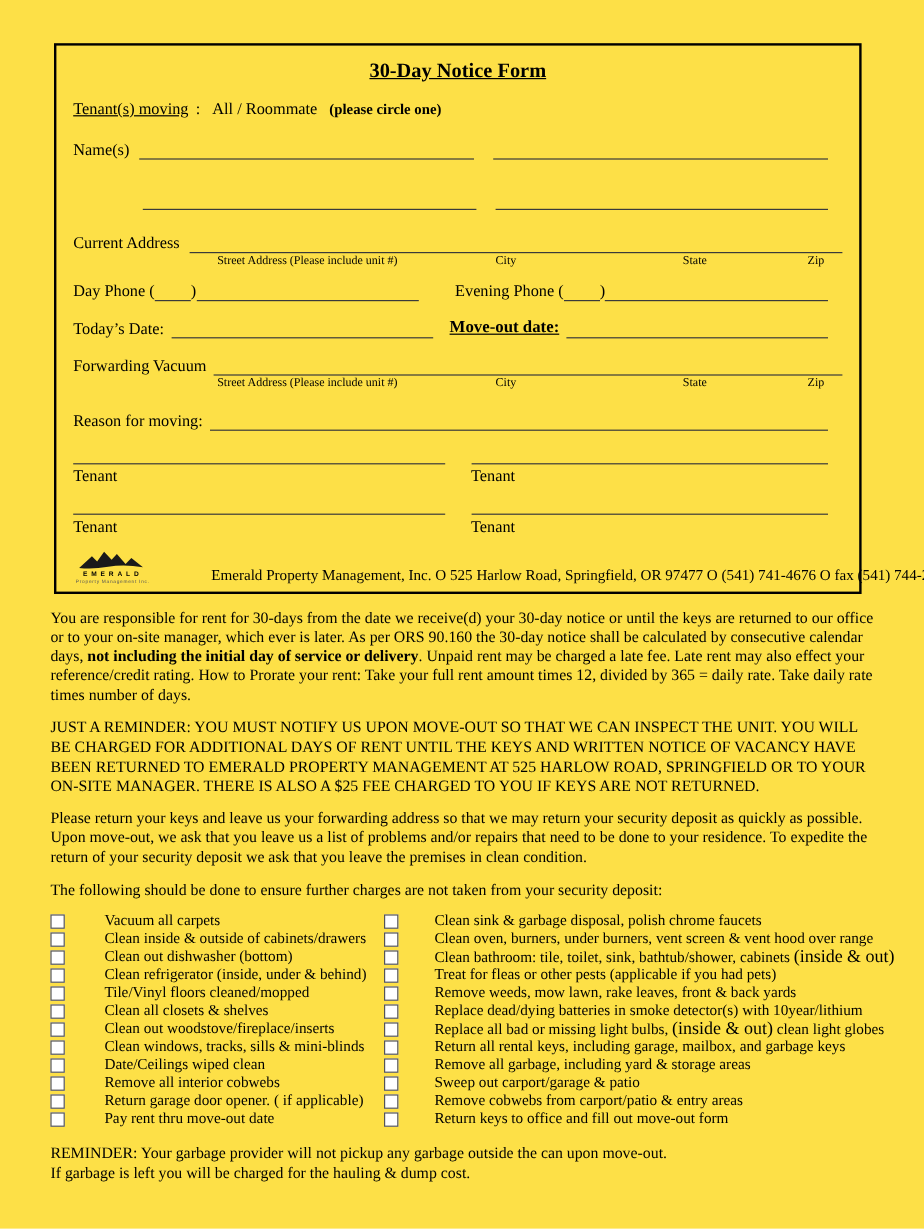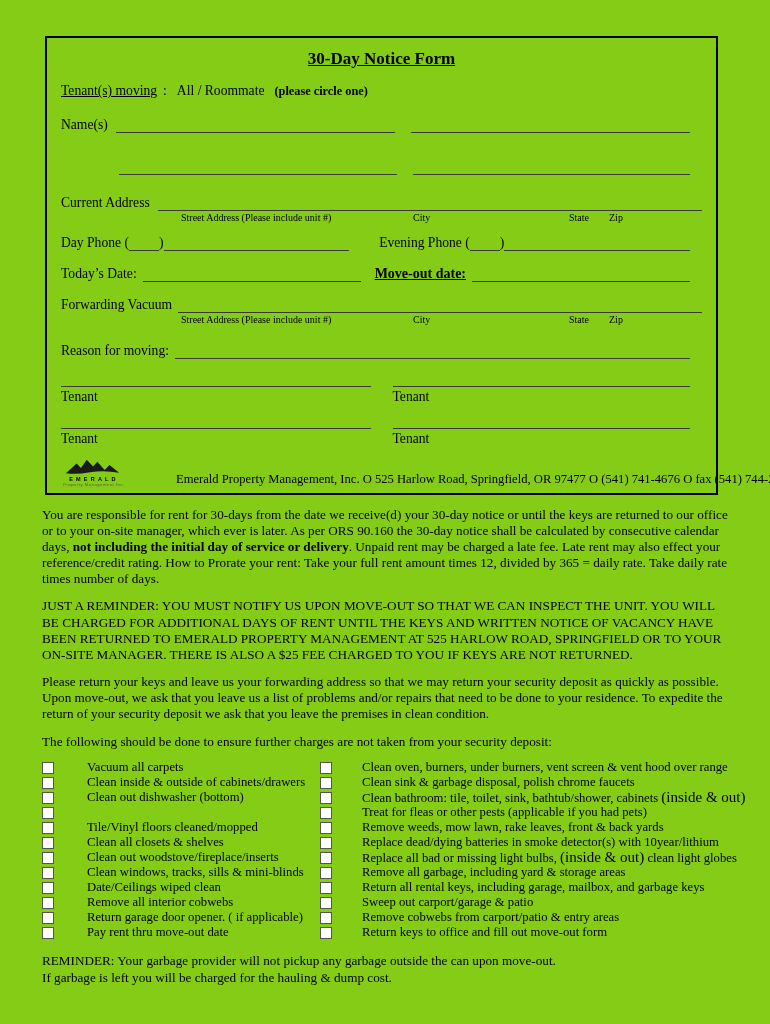--- a/index.html
+++ b/index.html
@@ -1,18 +1,18 @@
 <!DOCTYPE html>
 <html><head>
 <meta charset="utf-8">
 <style>
   html,body { margin:0; padding:0; background:#ffffff; }
   .page {
     width:770px; height:1024px; box-sizing:border-box;
-    background:#84cc16; color:#000;
+    background:#fde047; color:#000;
     font-family:"Liberation Serif", serif;
     padding:36px 42px 0 42px;
     overflow:hidden; position:relative;
   }
 
   
   .form-box {
     border:2px solid #000; margin-left:3px; width:673px; box-sizing:border-box;
     padding:9px 14px 6px 14px;
   }
@@ -35,21 +35,21 @@
   .row-names2 .indent { width:58px; }
   .last-line { margin-right:12px; }
 
   .row-addr { margin-top:20px; }
   .row-addr .line { margin-left:8px; }
   .sub-strip { position:relative; height:13px; font-size:10px; }
   .sub-strip span { position:absolute; top:1px; white-space:nowrap; }
   .sub-street { left:120px; }
   .sub-city  { left:352px; }
   .sub-state { left:508px; }
-  .sub-zip   { left:548px; }
+  .sub-zip   { left:612px; }
 
   .row-phones { margin-top:11px; }
   .area-line { width:30px; }
   .row-phones .evening-lbl { margin-left:30px; }
 
   .row-dates { margin-top:15px; }
   .row-dates .moveout { margin-left:14px; font-size:14px; }
   .row-dates .lbl2gap { margin-left:6px; }
 
   .row-fwd { margin-top:15px; }
@@ -218,20 +218,21 @@
           <div class="check-row">
             <span class="checkbox"></span>
             <span class="check-label">Clean inside &amp; outside of cabinets/drawers</span>
           </div>
           <div class="check-row">
             <span class="checkbox"></span>
             <span class="check-label">Clean out dishwasher (bottom)</span>
           </div>
           <div class="check-row">
             <span class="checkbox"></span>
+            <span class="check-label">Clean refrigerator (inside, under &amp; behind)</span>
           </div>
           <div class="check-row">
             <span class="checkbox"></span>
             <span class="check-label">Tile/Vinyl floors cleaned/mopped</span>
           </div>
           <div class="check-row">
             <span class="checkbox"></span>
             <span class="check-label">Clean all closets &amp; shelves</span>
           </div>
           <div class="check-row">
@@ -255,53 +256,53 @@
             <span class="check-label">Return garage door opener. ( if applicable)</span>
           </div>
           <div class="check-row">
             <span class="checkbox"></span>
             <span class="check-label">Pay rent thru move-out date</span>
           </div>
         </div>
       <div class="cl-col-right">
           <div class="check-row">
             <span class="checkbox"></span>
+            <span class="check-label">Clean sink &amp; garbage disposal, polish chrome faucets</span>
+          </div>
+          <div class="check-row">
+            <span class="checkbox"></span>
             <span class="check-label">Clean oven, burners, under burners, vent screen &amp; vent hood over range</span>
           </div>
           <div class="check-row">
             <span class="checkbox"></span>
-            <span class="check-label">Clean sink &amp; garbage disposal, polish chrome faucets</span>
-          </div>
-          <div class="check-row">
-            <span class="checkbox"></span>
             <span class="check-label"><span>Clean bathroom: tile, toilet, sink, bathtub/shower, cabinets </span><span class="small-seg">(inside &amp; out)</span></span>
           </div>
           <div class="check-row">
             <span class="checkbox"></span>
             <span class="check-label">Treat for fleas or other pests (applicable if you had pets)</span>
           </div>
           <div class="check-row">
             <span class="checkbox"></span>
             <span class="check-label">Remove weeds, mow lawn, rake leaves, front &amp; back yards</span>
           </div>
           <div class="check-row">
             <span class="checkbox"></span>
             <span class="check-label">Replace dead/dying batteries in smoke detector(s) with 10year/lithium</span>
           </div>
           <div class="check-row">
             <span class="checkbox"></span>
             <span class="check-label"><span>Replace all bad or missing light bulbs, </span><span class="small-seg">(inside &amp; out)</span><span> clean light globes</span></span>
           </div>
           <div class="check-row">
             <span class="checkbox"></span>
+            <span class="check-label">Return all rental keys, including garage, mailbox, and garbage keys</span>
+          </div>
+          <div class="check-row">
+            <span class="checkbox"></span>
             <span class="check-label">Remove all garbage, including yard &amp; storage areas</span>
-          </div>
-          <div class="check-row">
-            <span class="checkbox"></span>
-            <span class="check-label">Return all rental keys, including garage, mailbox, and garbage keys</span>
           </div>
           <div class="check-row">
             <span class="checkbox"></span>
             <span class="check-label">Sweep out carport/garage &amp; patio</span>
           </div>
           <div class="check-row">
             <span class="checkbox"></span>
             <span class="check-label">Remove cobwebs from carport/patio &amp; entry areas</span>
           </div>
           <div class="check-row">

